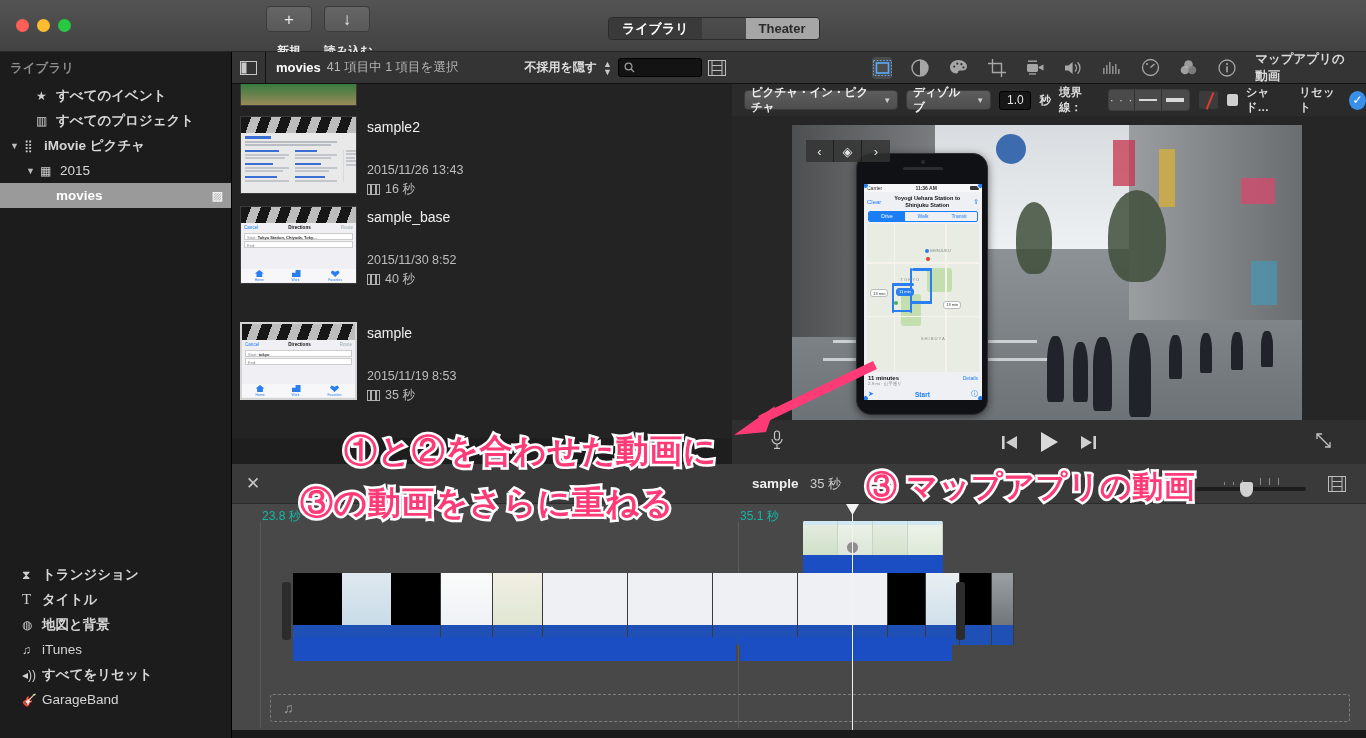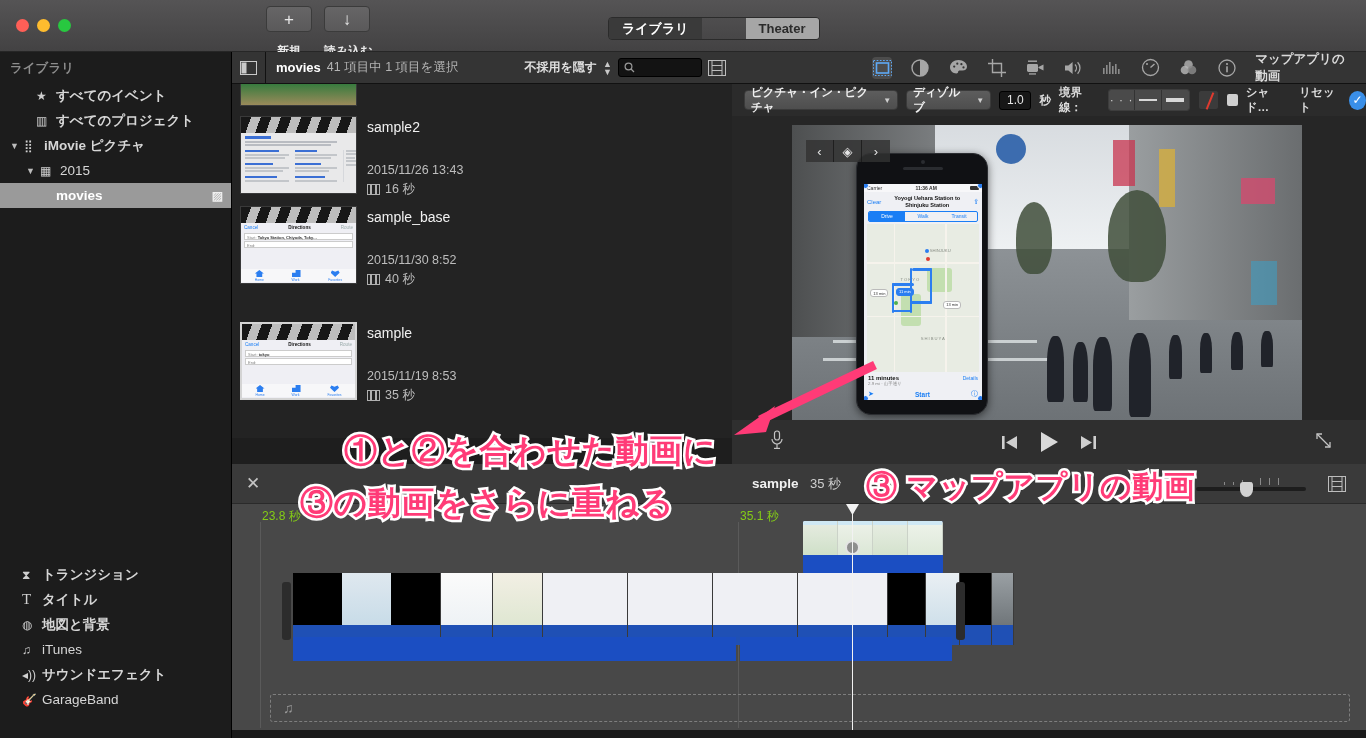--- a/index.html
+++ b/index.html
@@ -239,21 +239,21 @@
   .zticks{display:flex;gap:8px;height:8px;align-items:flex-end;}
   .zticks i{display:block;width:1px;background:#8a8a8a;}
   .zslider{position:relative;width:110px;height:4px;background:#1d1d1d;border-radius:2px;margin-top:2px;}
   .zknob{position:absolute;left:44px;top:-5px;width:13px;height:15px;background:#d2d2d2;border-radius:3px 3px 50% 50%;}
   .tl-film{position:absolute;right:20px;width:18px;height:16px;}
 
   .timeline {
     position:absolute; left:232px; top:504px; width:1134px; height:226px; background:#484848;
   }
   .ruler { position:absolute; left:0; top:0; width:100%; height:24px; }
-  .rlab{position:absolute;font-size:12px;color:#84cc16;top:4px;}
+  .rlab{position:absolute;font-size:12px;color:#14b8a6;top:4px;}
   .rtick{position:absolute;top:18px;width:1px;height:206px;background:#5a5a5a;}
 
   .track-main{position:absolute;left:61px;top:69px;height:72px;display:flex;}
   .clip{height:72px;position:relative;overflow:hidden;border-right:1px solid #3a3a3a;}
   .clip .strip{position:absolute;left:0;top:0;right:0;height:52px;display:flex;}
   .clip .strip > div{flex:1;background-size:cover;}
   .clip .audio{position:absolute;left:0;right:0;bottom:0;height:20px;background:#1f50b5;}
   .clipaudio-bar{position:absolute;left:61px;top:133px;height:24px;background:#1b4ec2;}
 
   .pipclip{
@@ -368,21 +368,21 @@
       <div class="side-row">
         <span class="ico">◍</span>
         <span class="jp">地図と背景</span>
       </div>
       <div class="side-row">
         <span class="ico">♫</span>
         <span>iTunes</span>
       </div>
       <div class="side-row">
         <span class="ico">◂))</span>
-        <span class="jp">サウンドエフェクト</span>
+        <span class="jp">すべてをリセット</span>
       </div>
       <div class="side-row">
         <span class="ico">🎸</span>
         <span>GarageBand</span>
       </div>
     </div>
   </div>
 
   <div class="browsebar">
     <div class="sidetoggle">

